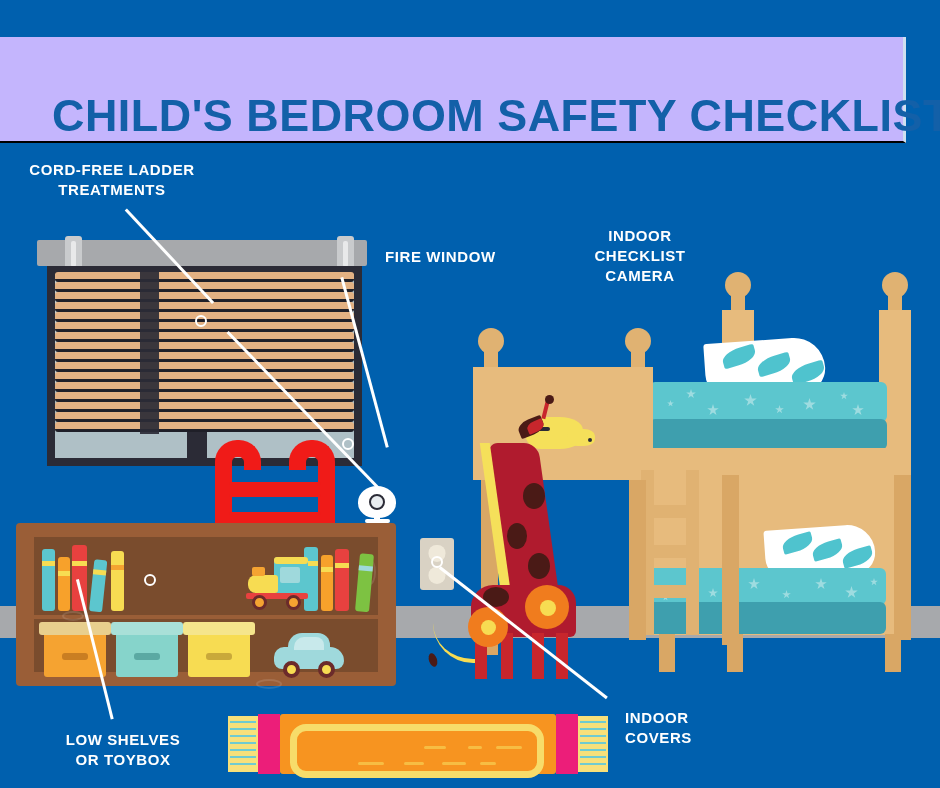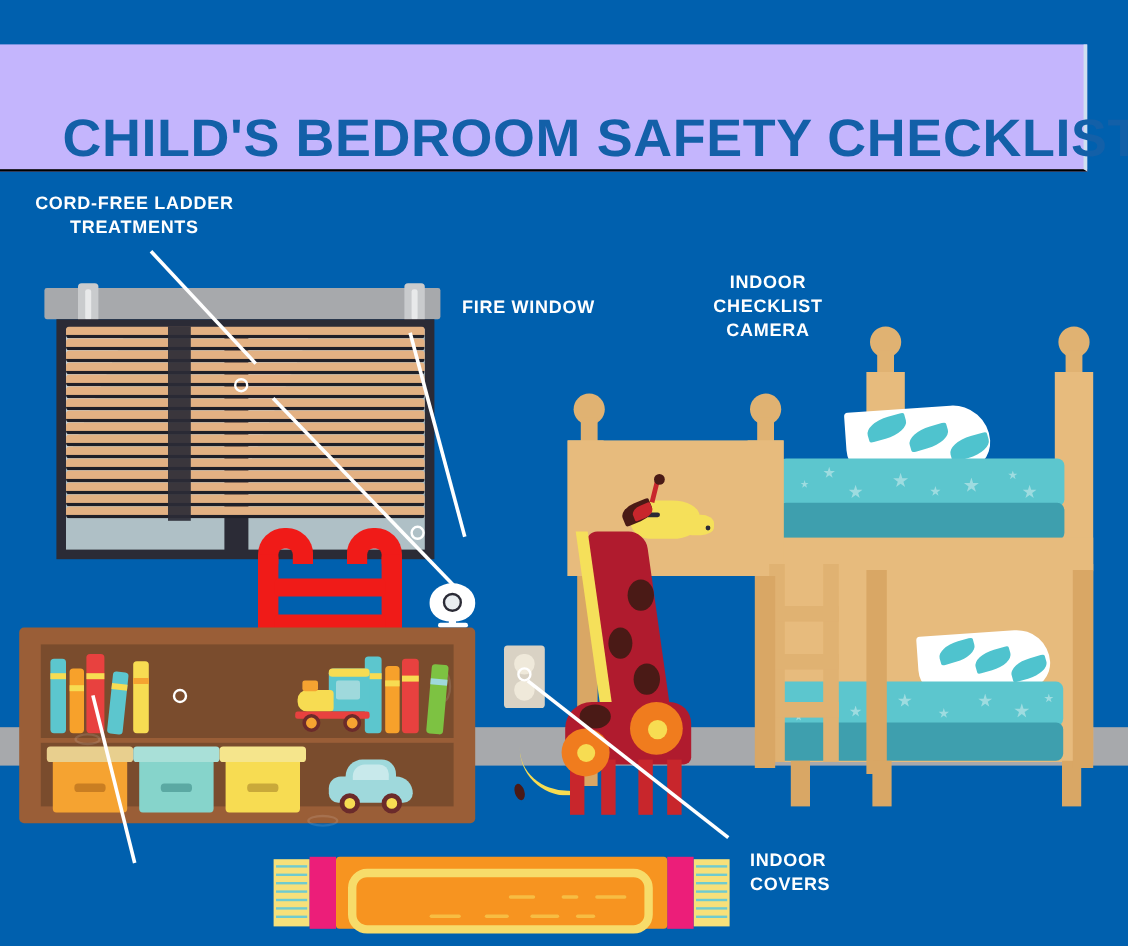--- a/index.html
+++ b/index.html
@@ -411,20 +411,22 @@
 
   <div class="label lbl-fire">FIRE WINDOW</div>
   <div class="leader" style="left:342px;top:276px;width:176px;transform:rotate(75deg);"></div>
   <div class="dot" style="left:342px;top:438px;"></div>
 
   <div class="label lbl-cam">INDOOR
 CHECKLIST
 CAMERA</div>
   <div class="leader" style="left:383px;top:492px;width:224px;transform:rotate(-134deg);transform-origin:0 50%;"></div>
 
+  <div class="label lbl-shelf">LOW SHELVES
+OR TOYBOX</div>
   <div class="leader" style="left:112px;top:718px;width:144px;transform:rotate(-104deg);transform-origin:0 50%;"></div>
   <div class="dot" style="left:144px;top:574px;"></div>
 
   <div class="label lbl-outlet">INDOOR
 COVERS</div>
   <div class="leader" style="left:440px;top:566px;width:212px;transform:rotate(38deg);transform-origin:0 50%;"></div>
   <div class="dot" style="left:431px;top:556px;"></div>
 
 </div>
 

